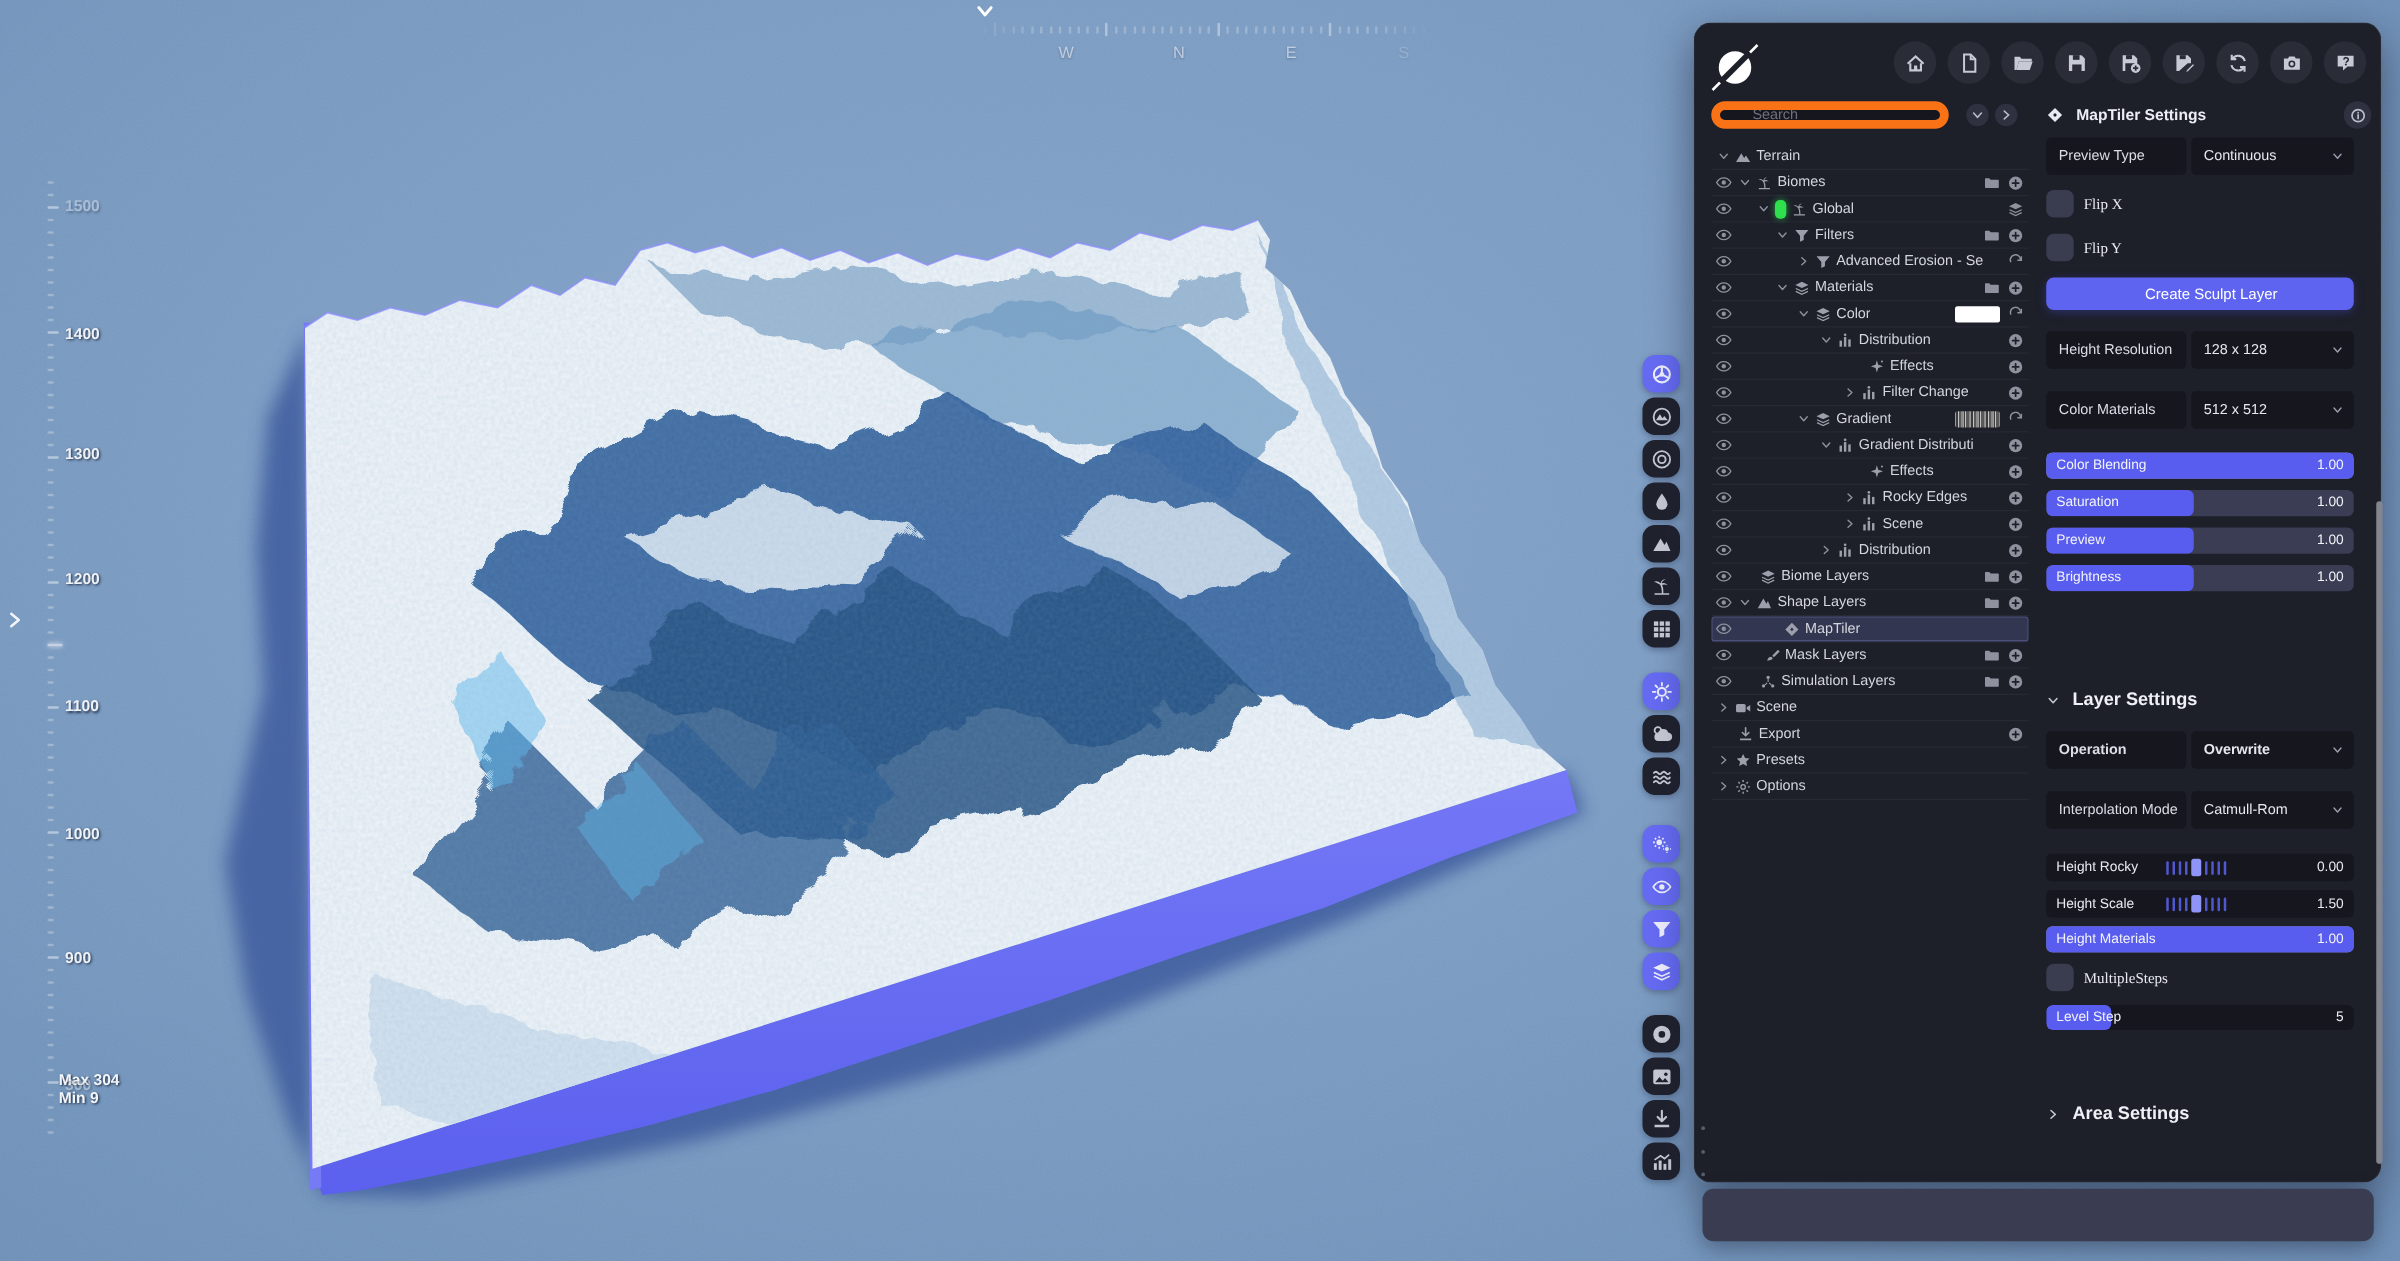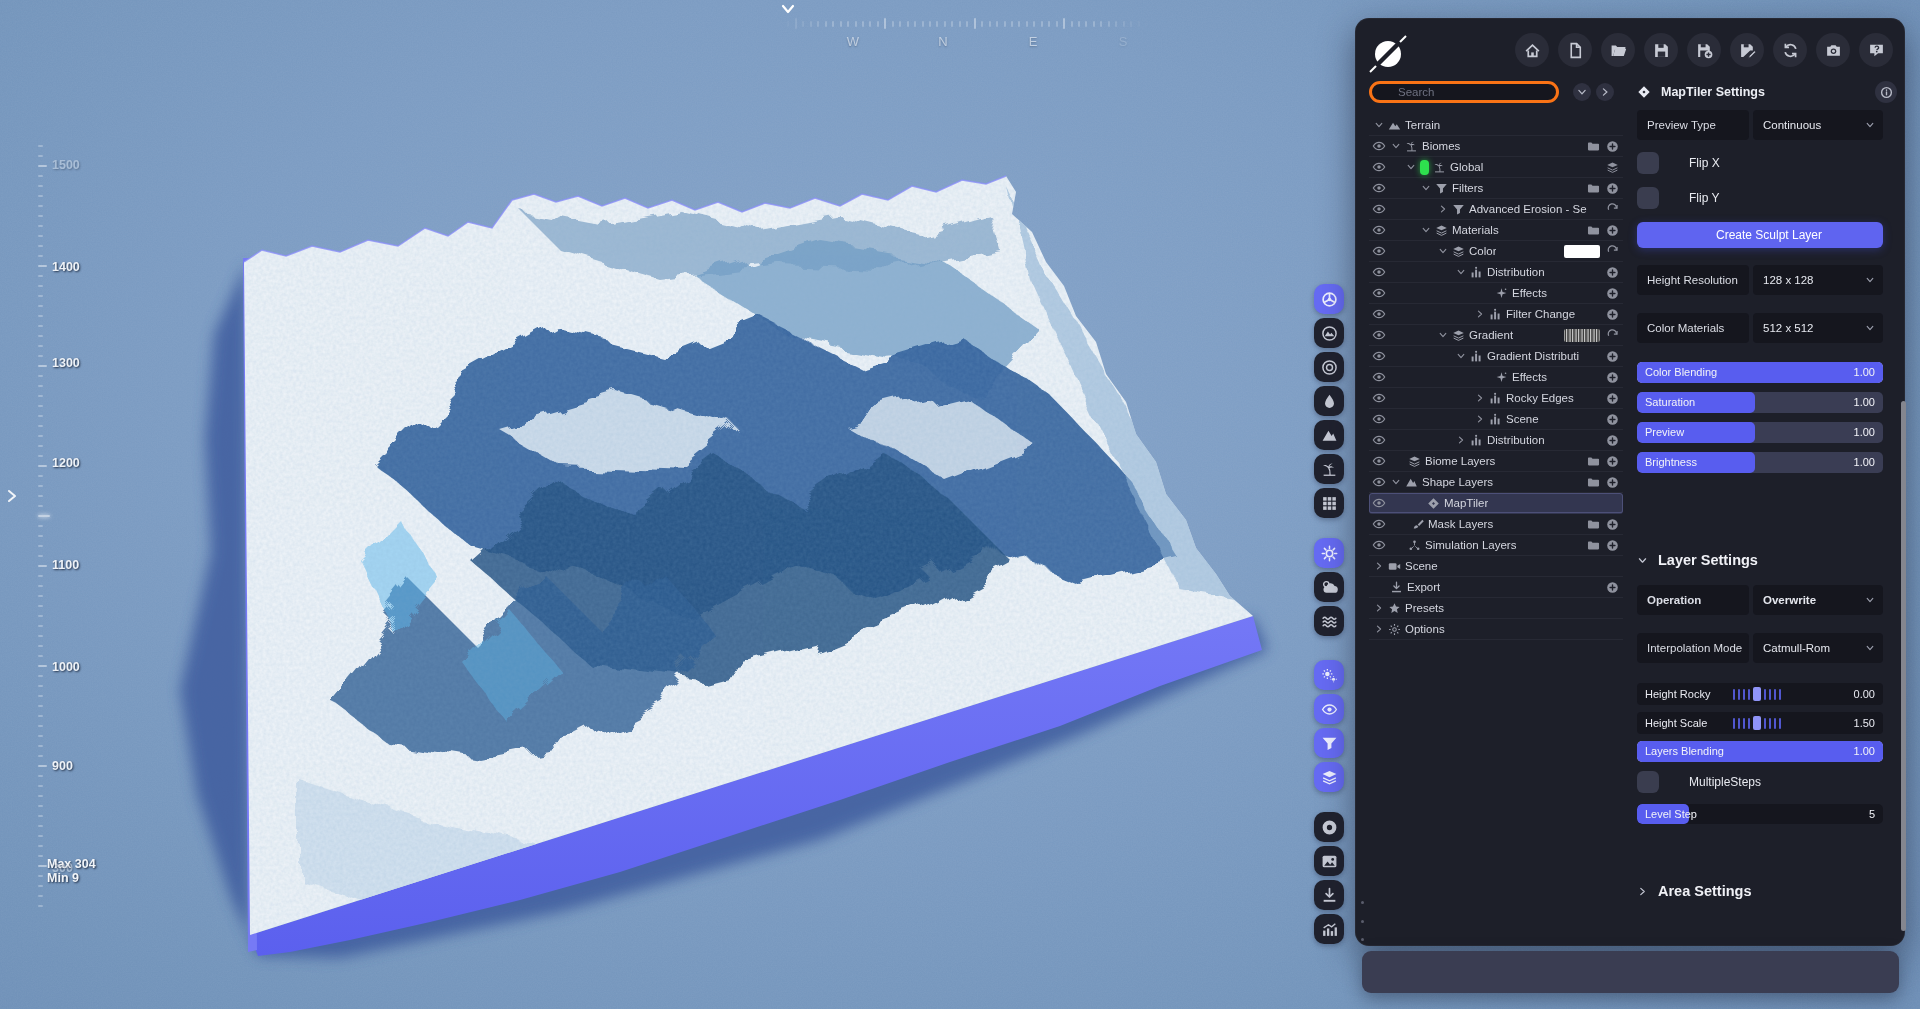--- a/index.html
+++ b/index.html
@@ -36,21 +36,21 @@
   #panel{position:absolute;left:1355px;top:18px;width:550px;height:928px;background:#1d1f29;
     border-radius:14px;border:1px solid rgba(255,255,255,.045);box-shadow:0 12px 34px rgba(18,24,44,.5);box-sizing:border-box;}
   #logo{position:absolute;left:8px;top:12px;width:48px;height:48px;}
   #top-toolbar{position:absolute;left:159px;top:14px;display:flex;gap:9px;}
   .tbtn{width:34px;height:34px;border-radius:50%;background:#2a2c38;display:flex;align-items:center;justify-content:center;color:#c7cad4;cursor:pointer;}
   .tbtn svg{width:17px;height:17px;}
   
   #tree{position:absolute;left:13px;top:62px;width:254px;height:850px;}
   #search-row{position:relative;height:26px;margin-bottom:8px;}
   #search{position:absolute;left:0;top:0;width:190px;height:22px;box-sizing:border-box;background:#15161e;
-    border:3px solid #f97316;border-radius:11px;color:#c7cad4;font-size:11.5px;padding:0 8px 0 26px;outline:none;
+    border:7px solid #f97316;border-radius:11px;color:#c7cad4;font-size:11.5px;padding:0 8px 0 26px;outline:none;
     font-family:"Liberation Sans","DejaVu Sans",sans-serif;}
   #search::placeholder{color:#6e7180;}
   #search-row .sicon{position:absolute;left:8px;top:5px;width:12px;height:12px;color:#8b8e9a;}
   .roundbtn{position:absolute;top:2px;width:18px;height:18px;border-radius:50%;background:#2f3140;color:#b9bcc8;
     display:flex;align-items:center;justify-content:center;cursor:pointer;}
   .roundbtn svg{width:10px;height:10px;}
   #tree-rows{position:relative;}
   .tree-row{position:relative;height:20px;border-bottom:1px solid #272934;}
   .tree-row.sel{background:#333650;border-radius:3px;box-shadow:inset 0 0 0 1px #4d5078;border-bottom-color:transparent;}
   .eye{position:absolute;left:3px;top:3px;width:14px;height:14px;color:#8e919d;cursor:pointer;}
@@ -74,21 +74,21 @@
   .infobtn{width:22px;height:22px;border-radius:50%;background:#2f3140;color:#b9bcc8;display:flex;align-items:center;justify-content:center;cursor:pointer;margin-right:-14px;}
   .infobtn svg{width:13px;height:13px;}
   .sdrop{display:flex;height:30px;}
   .slab{width:112px;background:#15161e;border-radius:4px;display:flex;align-items:center;padding-left:10px;box-sizing:border-box;
     font-size:11.5px;color:#dcdee6;}
   .sval{width:130px;margin-left:4px;background:#15161e;border-radius:4px;display:flex;align-items:center;justify-content:space-between;
     padding:0 8px 0 10px;box-sizing:border-box;font-size:11.5px;color:#e6e8ef;cursor:pointer;}
   .sval .cicon{width:10px;height:10px;color:#9b9eac;}
   .schk{display:flex;align-items:center;height:24px;}
   .schk .box{width:22px;height:22px;border-radius:6px;background:#3a3d4f;cursor:pointer;flex:none;}
-  .schk .cl{margin-left:30px;font-size:12px;color:#e8eaf0;}
+  .schk .cl{margin-left:8px;font-size:12px;color:#e8eaf0;font-family:Liberation Serif, serif;}
   .sbtn{height:26px;border-radius:6px;background:#5f64f0;color:#fff;font-size:12px;display:flex;align-items:center;justify-content:center;cursor:pointer;box-shadow:0 2px 8px rgba(70,80,220,.35);padding-left:18px;}
   .sslider{position:relative;height:21px;border-radius:5px;background:#3a3d54;overflow:hidden;cursor:pointer;}
   .sslider .fill{position:absolute;left:0;top:0;bottom:0;background:#585def;border-radius:5px;}
   .sslider.full{box-shadow:inset 0 0 0 1px #8f92f7;}
   .sslider .sl{position:absolute;left:8px;top:0;line-height:21px;font-size:11px;color:#f2f3f8;}
   .sslider .sv{position:absolute;right:8px;top:0;line-height:21px;font-size:11px;color:#f2f3f8;}
   .sslider.smalltrack{height:20px;background:#15161e;}
   .stick{position:relative;height:22px;border-radius:4px;background:#15161e;cursor:ew-resize;}
   .stick .sl{position:absolute;left:8px;top:0;line-height:22px;font-size:11px;color:#e9eaf1;}
   .stick .sv{position:absolute;right:8px;top:0;line-height:22px;font-size:11px;color:#e9eaf1;}
@@ -1456,21 +1456,21 @@
               <i class="knob"></i>
               <i class="bar"></i>
               <i class="bar"></i>
               <i class="bar"></i>
               <i class="bar"></i>
             </div>
             <span class="sv">1.50</span>
           </div>
           <div class="sslider full" style="margin-top: 7px;">
             <div class="fill" style="width: 100%;"></div>
-            <span class="sl">Layers Blending</span>
+            <span class="sl">Height Materials</span>
             <span class="sv">1.00</span>
           </div>
           <div class="schk" style="margin-top: 8px;">
             <div class="box"></div>
             <span class="cl">MultipleSteps</span>
           </div>
           <div class="sslider smalltrack" style="margin-top: 10px;">
             <div class="fill" style="width: 21%;"></div>
             <span class="sl">Level Step</span>
             <span class="sv">5</span>

